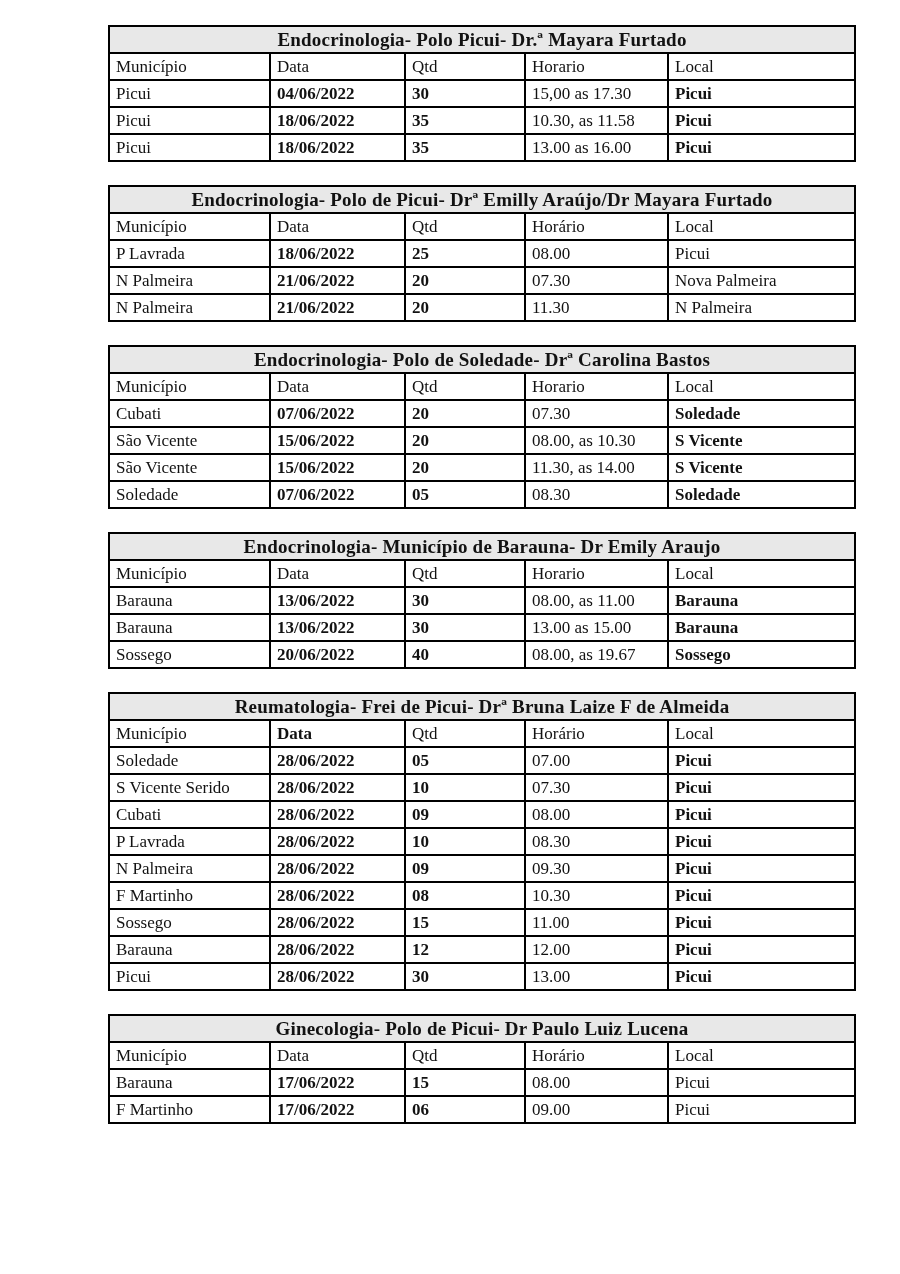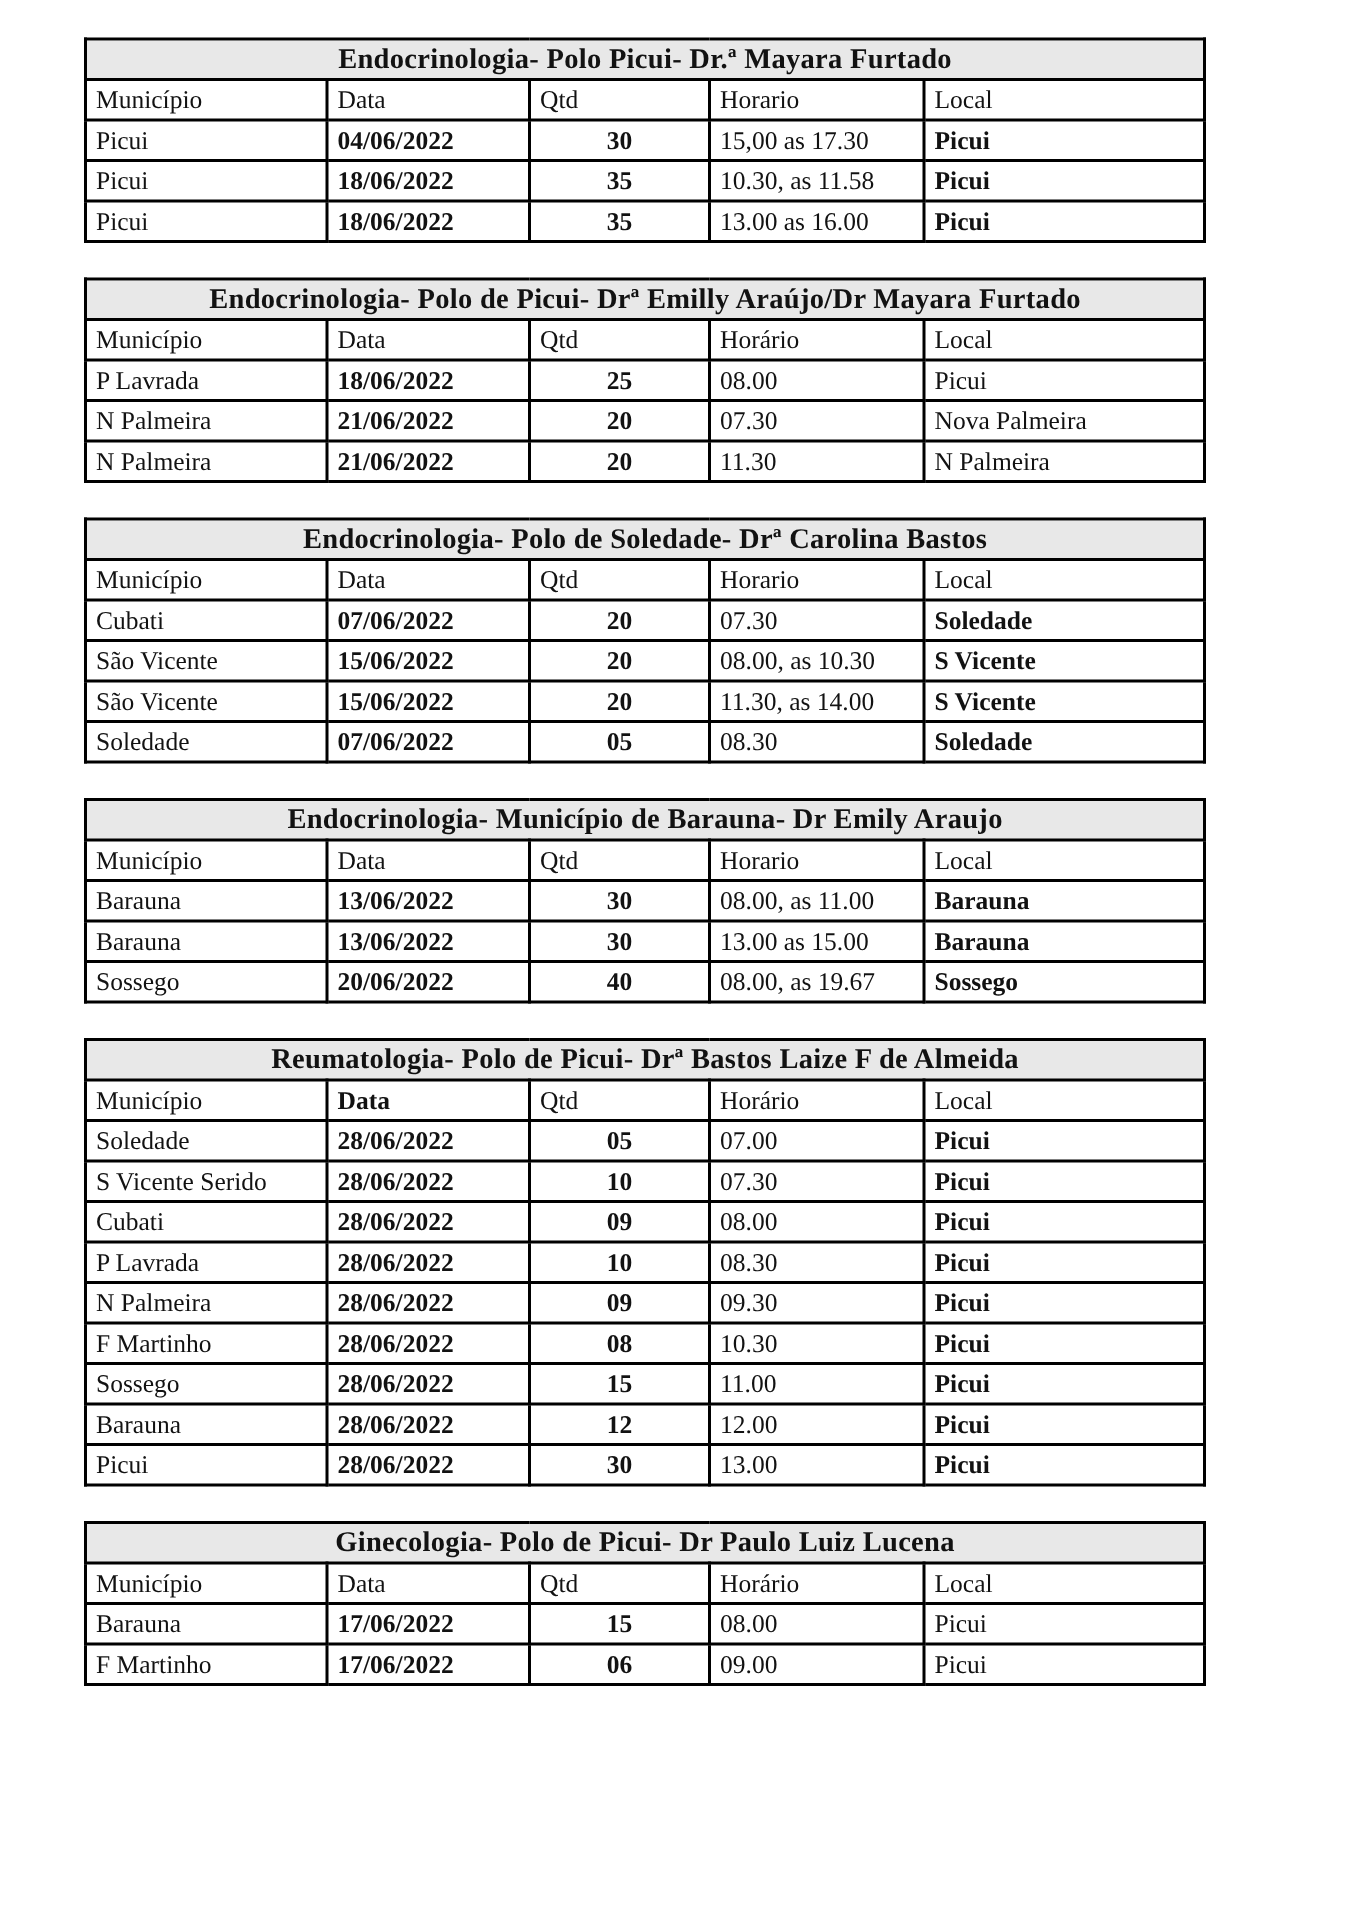--- a/index.html
+++ b/index.html
@@ -7,21 +7,21 @@
     padding: 0;
     background: #ffffff;
     font-family: "Liberation Serif", "DejaVu Serif", serif;
     color: #121212;
   }
   .page {
     width: 900px;
     height: 1274px;
     background: #ffffff;
     box-sizing: border-box;
-    padding: 25px 0 0 56px;
+    padding: 25px 0 0 108px;
     overflow: hidden;
   }
   table.sched {
     border-collapse: collapse;
     table-layout: fixed;
     width: 746px;
     margin: 0 0 23px 0;
   }
   table.sched td, table.sched th {
     border: 2px solid #000000;
@@ -35,21 +35,21 @@
     white-space: nowrap;
     box-sizing: content-box;
   }
   table.sched td.title-cell {
     background: #e8e8e8;
     text-align: center;
     font-weight: bold;
     font-size: 19px;
     letter-spacing: 0.2px;
   }
-  table.sched td.col-qtd { text-align: center; }
+  table.sched td.col-qtd { }
   table.sched .bold { font-weight: bold; }
 </style>
 </head>
 <body>
 
 <div class="page">
   <div id="tables-root">
       <table class="sched">
         <colgroup>
           <col style="width: 161px;">
@@ -228,21 +228,21 @@
       <table class="sched">
         <colgroup>
           <col style="width: 161px;">
           <col style="width: 135px;">
           <col style="width: 120px;">
           <col style="width: 143px;">
           <col style="width: 187px;">
         </colgroup>
         <tbody>
           <tr>
-            <td colspan="5" class="title-cell">Reumatologia- Polo de Picui- Drª Bastos Laize F de Almeida</td>
+            <td colspan="5" class="title-cell">Reumatologia- Frei de Picui- Drª Bruna Laize F de Almeida</td>
           </tr>
           <tr>
             <td class="col-municipio-header">Município</td>
             <td class="col-data-header bold">Data</td>
             <td class="col-qtd-header">Qtd</td>
             <td class="col-horario-header">Horário</td>
             <td class="col-local-header">Local</td>
           </tr>
           <tr>
             <td class="col-municipio">Soledade</td>

